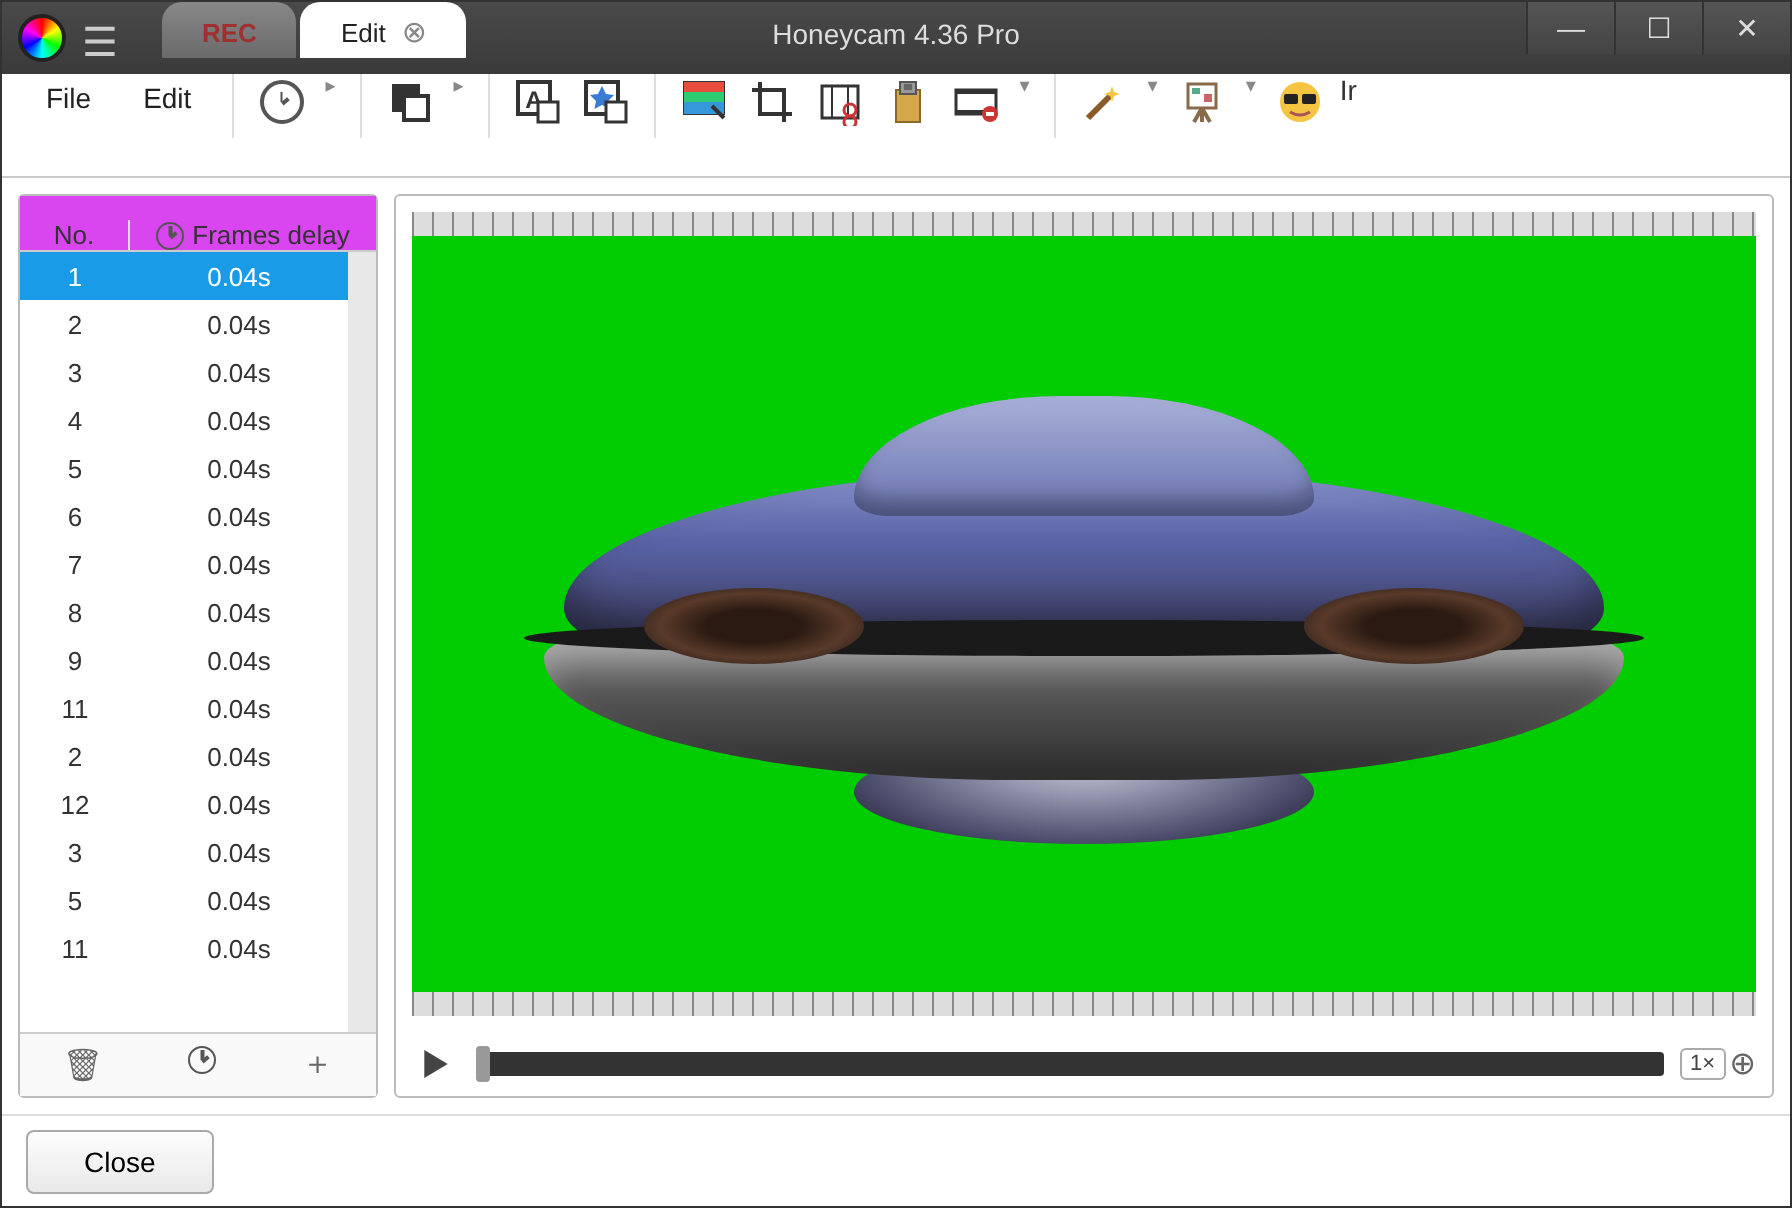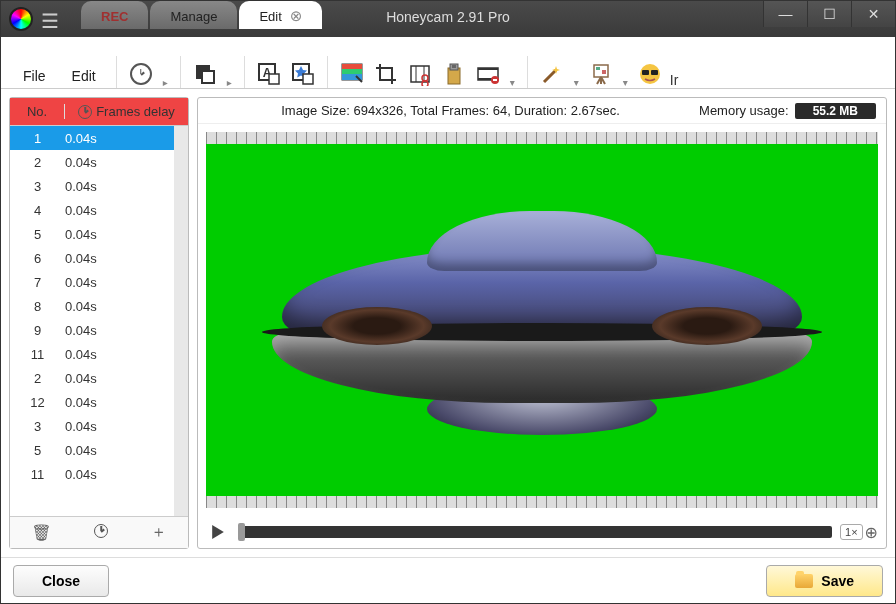--- a/index.html
+++ b/index.html
@@ -8,55 +8,55 @@
 .app-icon { width: 24px; height: 24px; border-radius: 50%; background: conic-gradient(red,yellow,lime,cyan,blue,magenta,red); position: absolute; left: 8px; top: 6px; border: 2px solid #222; }
 .hamburger { position: absolute; left: 40px; top: 8px; color: #ccc; font-size: 20px; cursor: pointer; }
 .tabs { display: flex; align-items: flex-start; margin-left: 80px; height: 100%; }
 .tab { padding: 6px 20px 4px 20px; background: linear-gradient(#888,#6a6a6a); color: #222; border-top-left-radius: 10px; border-top-right-radius: 10px; margin-right: 2px; font-size: 13px; cursor: pointer; position: relative; height: 28px; display:flex; align-items:center;}
 .tab.rec { color: #a03030; font-weight: bold; }
 .tab.active { background: #fff; color: #222; }
 .tab-close { color: #888; margin-left: 8px; font-size: 15px; }
 .window-title { position: absolute; left: 50%; transform: translateX(-50%); top: 8px; color: #ddd; font-size: 14px; }
 .win-controls { position: absolute; right: 0; top: 0; display: flex; }
 .win-btn { width: 44px; height: 26px; background: linear-gradient(#555,#444); color: #ddd; display:flex; align-items:center; justify-content:center; font-size:14px; border-left:1px solid #333; cursor:pointer;}
-.toolbar { height: 52px; background: #fff; border-bottom: 1px solid #ccc; display: flex; align-items: flex-end; padding: 0 12px; gap: 6px; }
+.toolbar { height: 52px; background: #fff; border-bottom: 1px solid #ccc; display: flex; align-items: flex-start; padding: 0 12px; gap: 6px; }
 .menu-item { font-size: 14px; color: #222; padding: 4px 10px; cursor: pointer; }
 .tb-sep { width: 1px; height: 32px; background: #ddd; margin: 0 4px; }
 .tb-icon { width: 28px; height: 28px; display:flex; align-items:center; justify-content:center; cursor:pointer; font-size:18px; border-radius:3px; }
 .tb-arrow { color:#888; font-size:10px; padding:0 2px; cursor:pointer;}
 .content { display: flex; height: calc(100% - 36px - 52px - 46px); padding: 8px; gap: 8px; background: #fff; }
 .left-panel { width: 180px; border: 1px solid #bbb; border-radius: 3px; display: flex; flex-direction: column; background:#fff; }
-.frame-header { display: flex; height: 28px; border-bottom: 1px solid #ccc; align-items:center; font-size:13px; color:#333; background:#ef4444;}
+.frame-header { display: flex; height: 28px; border-bottom: 1px solid #ccc; align-items:flex-end; font-size:13px; color:#333; background:#d946ef;}
 .fh-no { width: 55px; text-align:center; border-right:1px solid #ddd; }
 .fh-delay { flex:1; text-align:center; display:flex; align-items:center; justify-content:center; gap:4px;}
 .frame-list { flex:1; overflow-y: auto; position:relative;}
 .frame-row { display:flex; height:24px; align-items:center; font-size:13px; color:#333; cursor:pointer;}
 .frame-row.selected { background:#1a9be8; color:#fff; }
 .fr-no { width:55px; text-align:center; }
-.fr-delay { flex:1; text-align:left; }
+.fr-delay { flex:1; text-align:center; }
 .frame-footer { height:32px; border-top:1px solid #ccc; display:flex; align-items:center; justify-content:space-around; color:#666; background:#f9f9f9;}
 .frame-footer span { cursor:pointer; font-size:16px; }
 .right-panel { flex:1; border:1px solid #bbb; border-radius:3px; display:flex; flex-direction:column; background:#fff;}
 .info-bar { height:26px; display:flex; align-items:center; padding:0 10px; font-size:13px; color:#222; gap:6px; border-bottom:1px solid #eee;}
 .info-text { flex:1; text-align:center;}
 .mem-badge { background:#2a2a2a; color:#fff; padding:1px 18px; font-size:12px; font-weight:bold; border-radius:2px;}
 .canvas-area { flex:1; margin:8px; position:relative; overflow:hidden;
   background-image: linear-gradient(45deg,#ccc 25%,transparent 25%),linear-gradient(-45deg,#ccc 25%,transparent 25%),linear-gradient(45deg,transparent 75%,#ccc 75%),linear-gradient(-45deg,transparent 75%,#ccc 75%);
   background-size:16px 16px; background-position:0 0,0 8px,8px -8px,-8px 0; background-color:#fff;}
 .ruler-h { position:absolute; top:0; left:0; right:0; height:12px; background:repeating-linear-gradient(90deg,#888 0,#888 1px,#ddd 1px,#ddd 10px);}
 .green-stage { position:absolute; top:12px; left:0; right:0; bottom:12px; background:#0c0; display:flex; align-items:center; justify-content:center;}
 .ruler-b { position:absolute; bottom:0; left:0; right:0; height:12px; background:repeating-linear-gradient(90deg,#888 0,#888 1px,#ddd 1px,#ddd 10px);}
 .play-bar { height:32px; display:flex; align-items:center; padding:0 8px; gap:8px;}
 .play-btn { width:24px; height:24px; color:#444; cursor:pointer; display:flex; align-items:center; justify-content:center;}
 .play-btn svg{width:14px;height:14px;fill:#444;}
 .timeline { flex:1; height:12px; background:#333; border-radius:2px; position:relative; cursor:pointer;}
 .timeline::after{content:"";position:absolute;left:0;top:-3px;bottom:-3px;width:7px;background:#999;border-radius:2px;}
 .zoom-ctrl { font-size:12px; color:#444; display:flex; align-items:center; gap:2px;}
 .bottom-bar { height:46px; background:#fff; border-top:1px solid #ddd; display:flex; align-items:center; padding:0 12px; justify-content:space-between;}
-.btn { height:32px; padding:0 28px; border:1px solid #aaa; border-radius:4px; background:linear-gradient(#fdfdfd,#e9e9e9); font-size:14px; cursor:pointer; display:flex; align-items:center; gap:8px;font-weight:bold;}
+.btn { height:32px; padding:0 28px; border:1px solid #aaa; border-radius:4px; background:linear-gradient(#fdfdfd,#e9e9e9); font-size:14px; cursor:pointer; display:flex; align-items:center; gap:8px;}
 .btn.save { background:linear-gradient(#fff8d8,#ffe88a); font-weight:bold; }
 .folder-icon { width:18px; height:14px; background:linear-gradient(#ffd36b,#e8a838); border-radius:2px; position:relative;}
 .folder-icon::before{content:"";position:absolute;top:-3px;left:1px;width:8px;height:4px;background:#ffd36b;border-radius:2px 2px 0 0;}
 
 .scroll-track{width:14px;background:#e8e8e8;}
 .frame-list-wrap{flex:1;display:flex;overflow:hidden;}
 .frame-list{flex:1;}
 .clock-icon{width:14px;height:14px;border:1.5px solid #555;border-radius:50%;position:relative;display:inline-block;}
 .clock-icon::after{content:"";position:absolute;left:50%;top:50%;width:4px;height:1.5px;background:#555;transform-origin:left;transform:rotate(-40deg);}
 .clock-icon::before{content:"";position:absolute;left:50%;top:50%;width:1.5px;height:5px;background:#555;transform-origin:top;transform:translate(-50%,-100%);}
@@ -71,27 +71,26 @@
 .ufo .bottom{position:absolute;left:50%;top:178px;transform:translateX(-50%);width:230px;height:52px;background:radial-gradient(ellipse at 50% 20%,#c8ccdc,#4a4a6a 70%,#1a1a2a);border-radius:50%/50%;}
 </style>
 </head>
 <body>
 
 <div class="titlebar">
   <div class="app-icon"></div>
   <div class="hamburger">☰</div>
   <div class="tabs">
     <div class="tab rec">REC</div>
-    <div class="tab">Manage</div>
     <div class="tab active">
       <span>Edit</span>
       <span class="tab-close">⊗</span>
     </div>
   </div>
-  <div class="window-title">Honeycam 2.91 Pro</div>
+  <div class="window-title">Honeycam 4.36 Pro</div>
   <div class="win-controls">
     <div class="win-btn">—</div>
     <div class="win-btn">☐</div>
     <div class="win-btn">✕</div>
   </div>
 </div>
 
 <div class="toolbar">
   <span class="menu-item">File</span>
   <span class="menu-item">Edit</span>
@@ -269,25 +268,20 @@
       <div class="scroll-track"></div>
     </div>
     <div class="frame-footer">
       <span>🗑</span>
       <span><span class="clock-icon"></span></span>
       <span>＋</span>
     </div>
   </div>
 
   <div class="right-panel">
-    <div class="info-bar">
-      <span class="info-text">Image Size: 694x326, Total Frames: 64, Duration: 2.67sec.</span>
-      <span>Memory usage:</span>
-      <span class="mem-badge">55.2 MB</span>
-    </div>
     <div class="canvas-area">
       <div class="ruler-h"></div>
       <div class="green-stage">
         <div class="ufo">
           <div class="bottom"></div>
           <div class="lower"></div>
           <div class="upper"></div>
           <div class="slit"></div>
           <div class="eye-l"></div>
             <div class="eye-r"></div>
@@ -306,17 +300,13 @@
       <div class="zoom-ctrl">
         <span style="border:1px solid #aaa;padding:1px 4px;border-radius:3px;font-size:11px;">1×</span>
         <span style="font-size:16px;color:#666;cursor:pointer;">⊕</span>
       </div>
     </div>
   </div>
 </div>
 
 <div class="bottom-bar">
   <button class="btn">Close</button>
-  <button class="btn save">
-    <span class="folder-icon"></span>
-    <span>Save</span>
-  </button>
 </div>
 
 </body></html>

